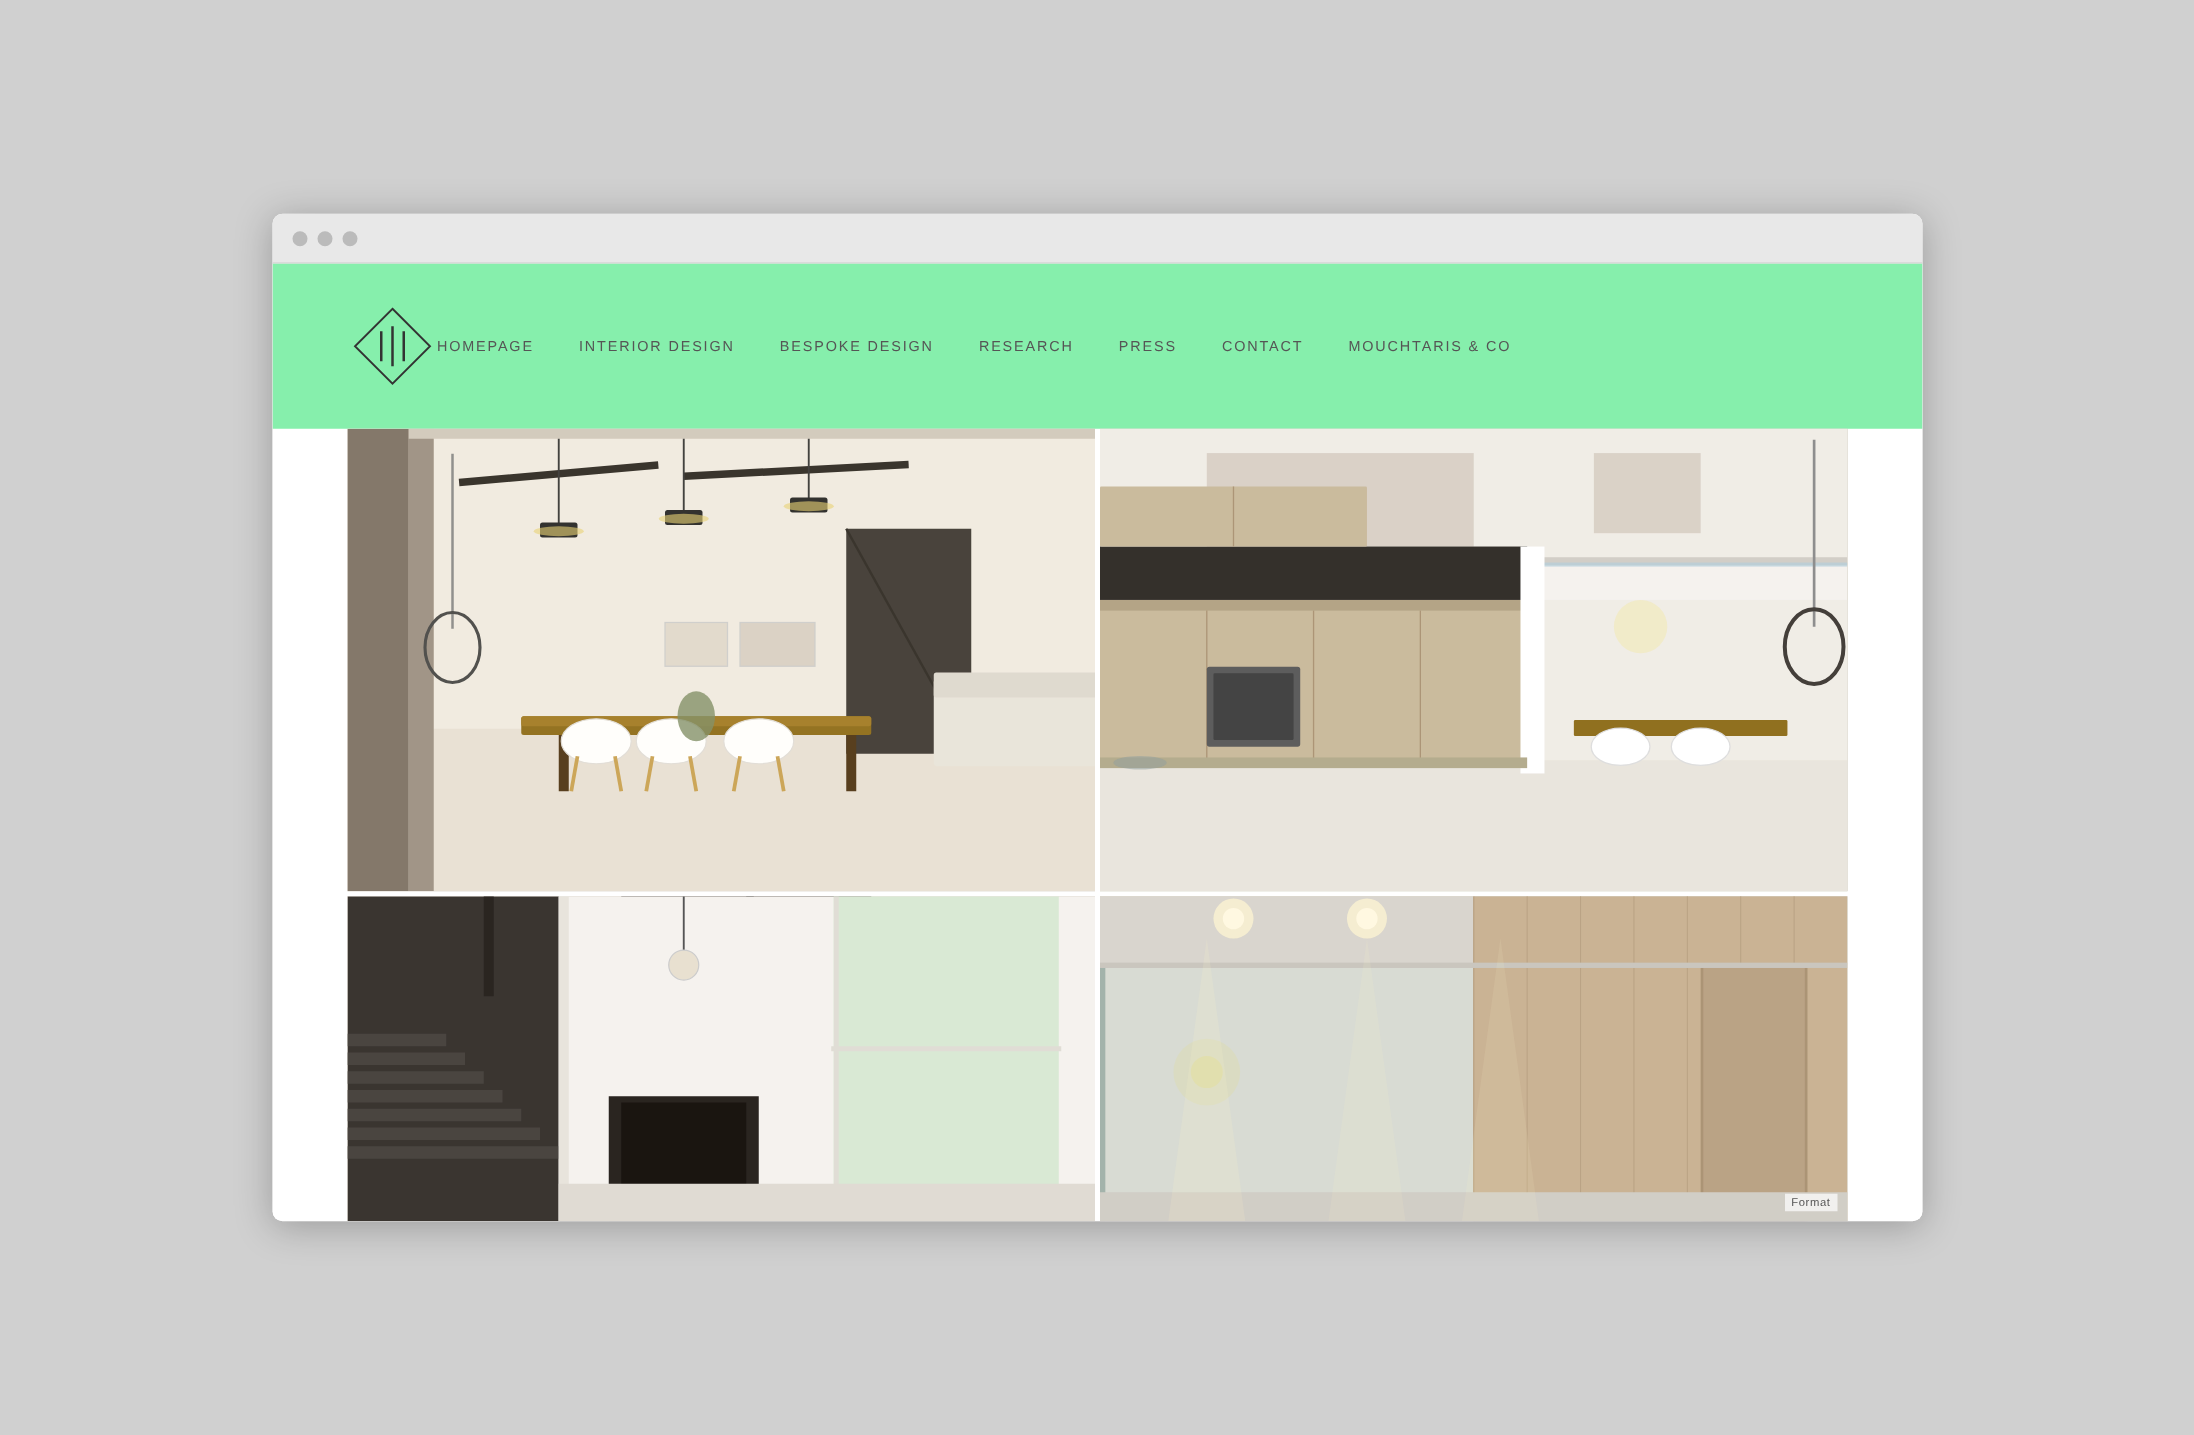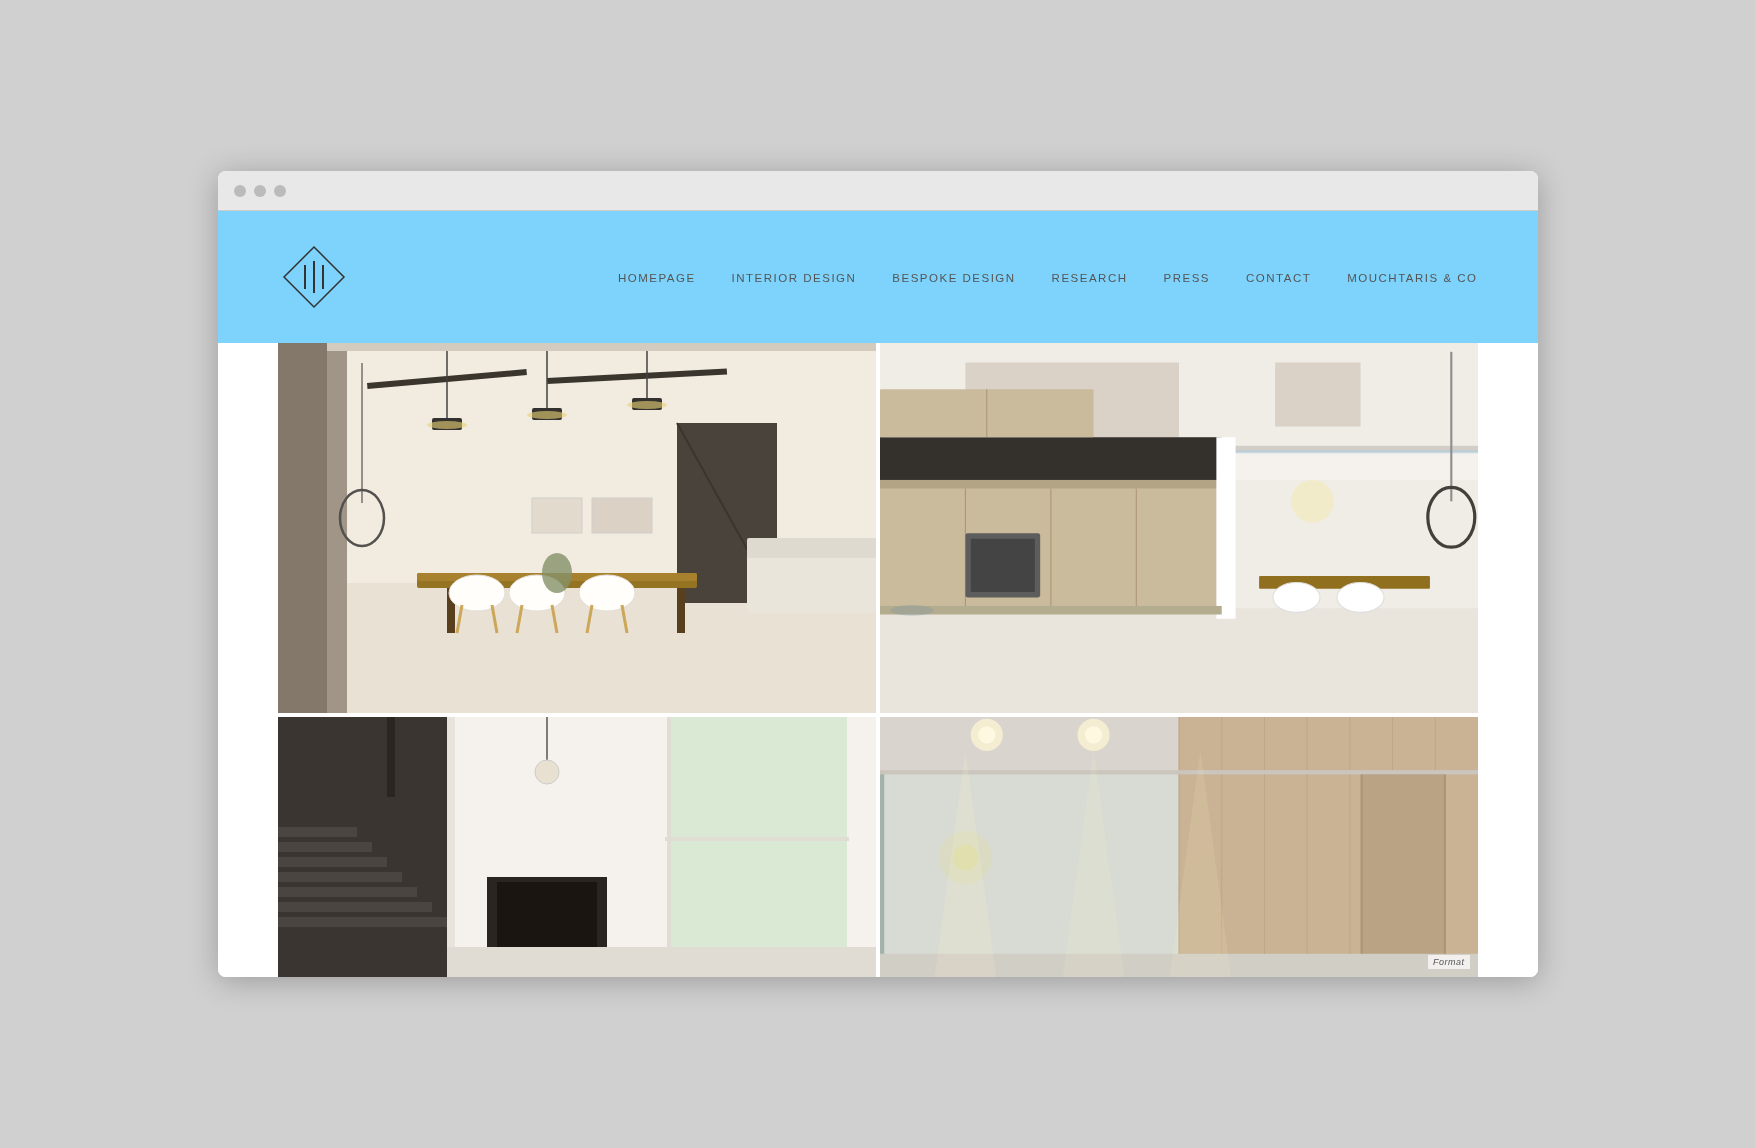--- a/index.html
+++ b/index.html
@@ -44,23 +44,23 @@
 
     .browser-content {
       background: #fff;
       padding: 0;
     }
 
     
     .site-header {
       display: flex;
       align-items: center;
-      justify-content: space-between;
+      justify-content: flex-start;
       padding: 30px 60px;
-      background: #7dd3fc;
+      background: #86efac;
     }
 
     .logo-container {
       display: flex;
       align-items: center;
     }
 
     .logo-diamond {
       width: 72px;
       height: 72px;
@@ -90,21 +90,20 @@
       text-transform: uppercase;
     }
 
     
     .gallery-grid {
       display: grid;
       grid-template-columns: 1fr 1fr;
       grid-template-rows: 370px 260px;
       gap: 4px;
       margin: 0 60px 0 60px;
-      font-style: italic;
     }
 
     .gallery-item {
       overflow: hidden;
       position: relative;
       background: #c8bfb0;
     }
 
     .format-badge {
       position: absolute;

